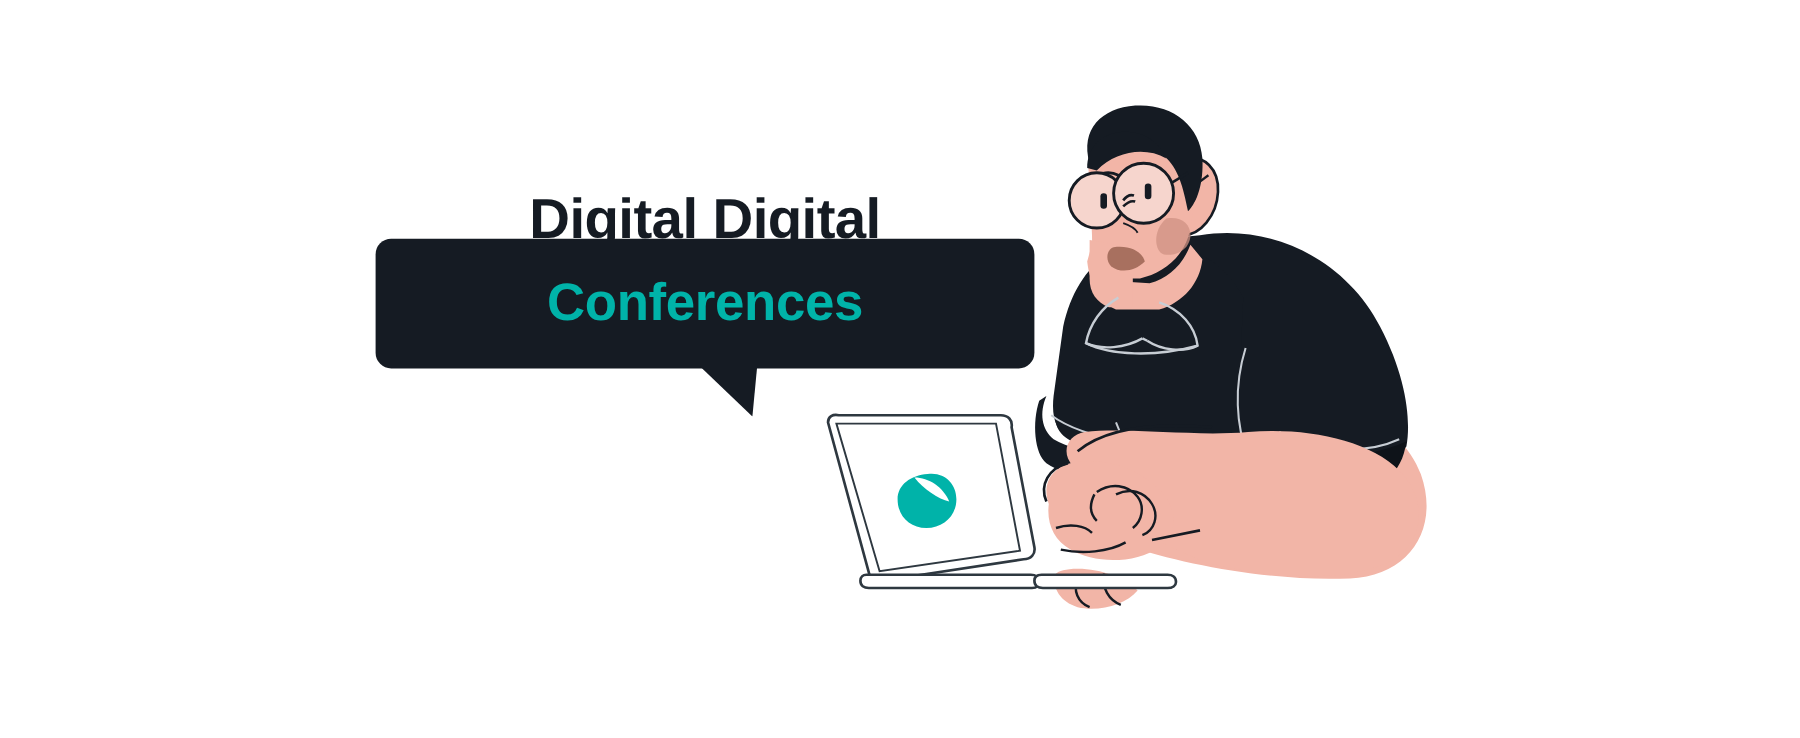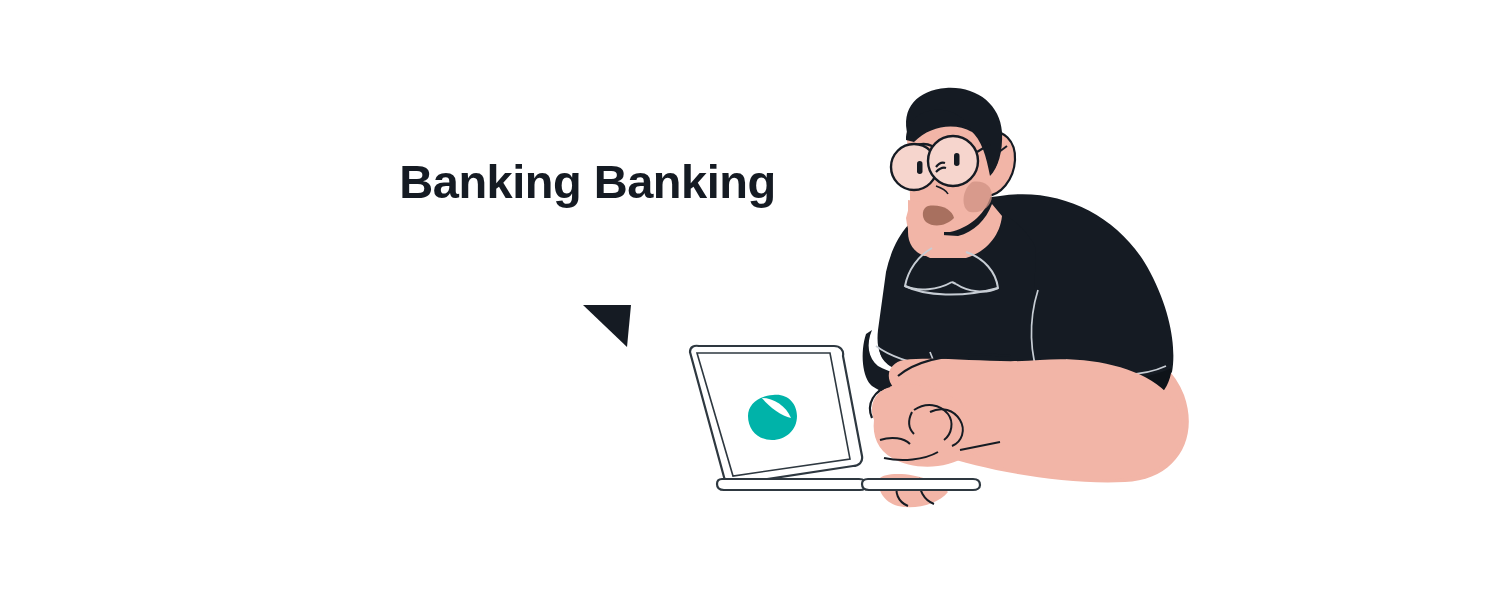--- a/index.html
+++ b/index.html
@@ -77,22 +77,25 @@
     width: 1500px;
     height: 615px;
     pointer-events: none;
   }
 </style>
 </head>
 <body>
 
 <div id="stage">
 
-  <h1 id="headline">Banking Banking</h1>
-
+  <h1 id="headline">Digital Digital</h1>
+
+  <div id="bubble">
+    <div id="bubble-label">Conferences</div>
+  </div>
 
   <svg id="bubble-tail" viewBox="0 0 48 42" xmlns="http://www.w3.org/2000/svg">
     <path d="M0 0 L48 0 L44 42 Z" fill="#151b23"></path>
   </svg>
 
   <svg id="illustration" viewBox="0 0 1500 615" xmlns="http://www.w3.org/2000/svg">
 
     <g>
 
       <path d="M1040 330

